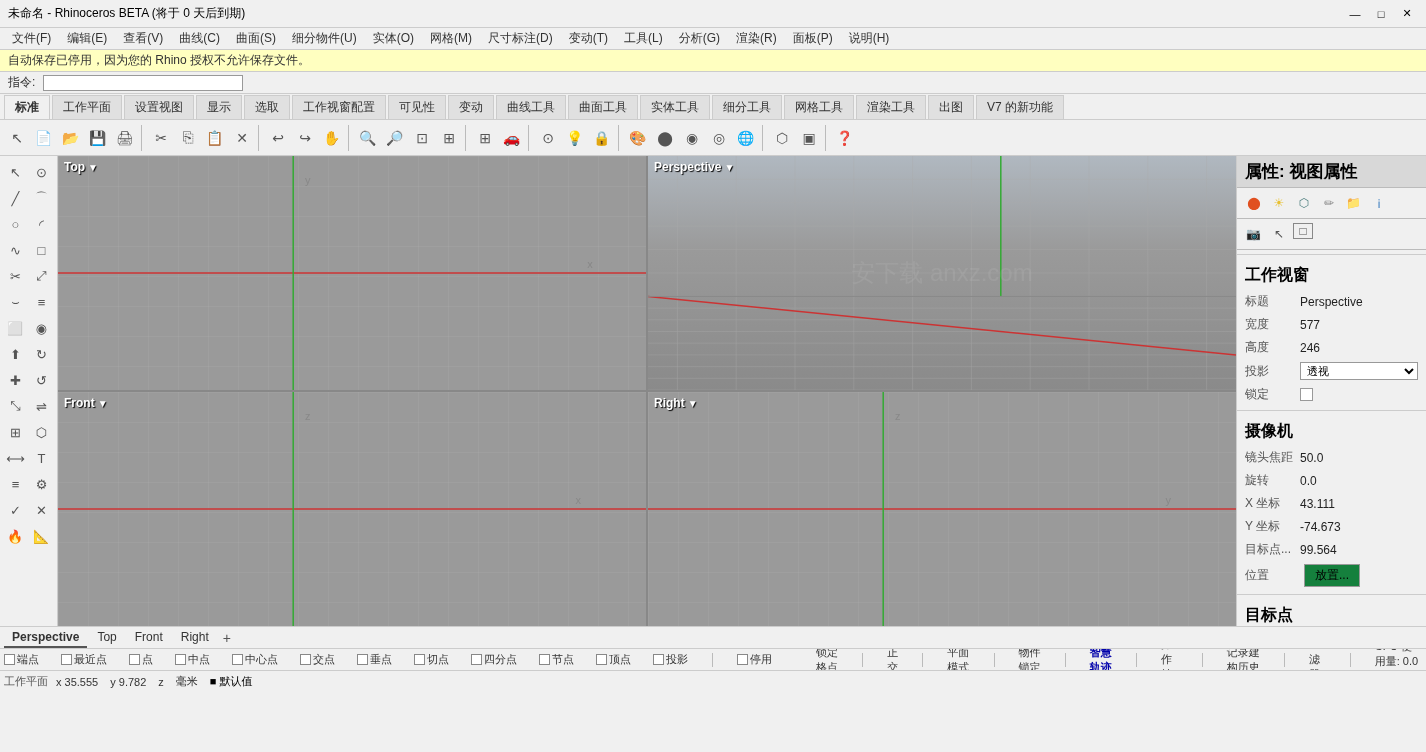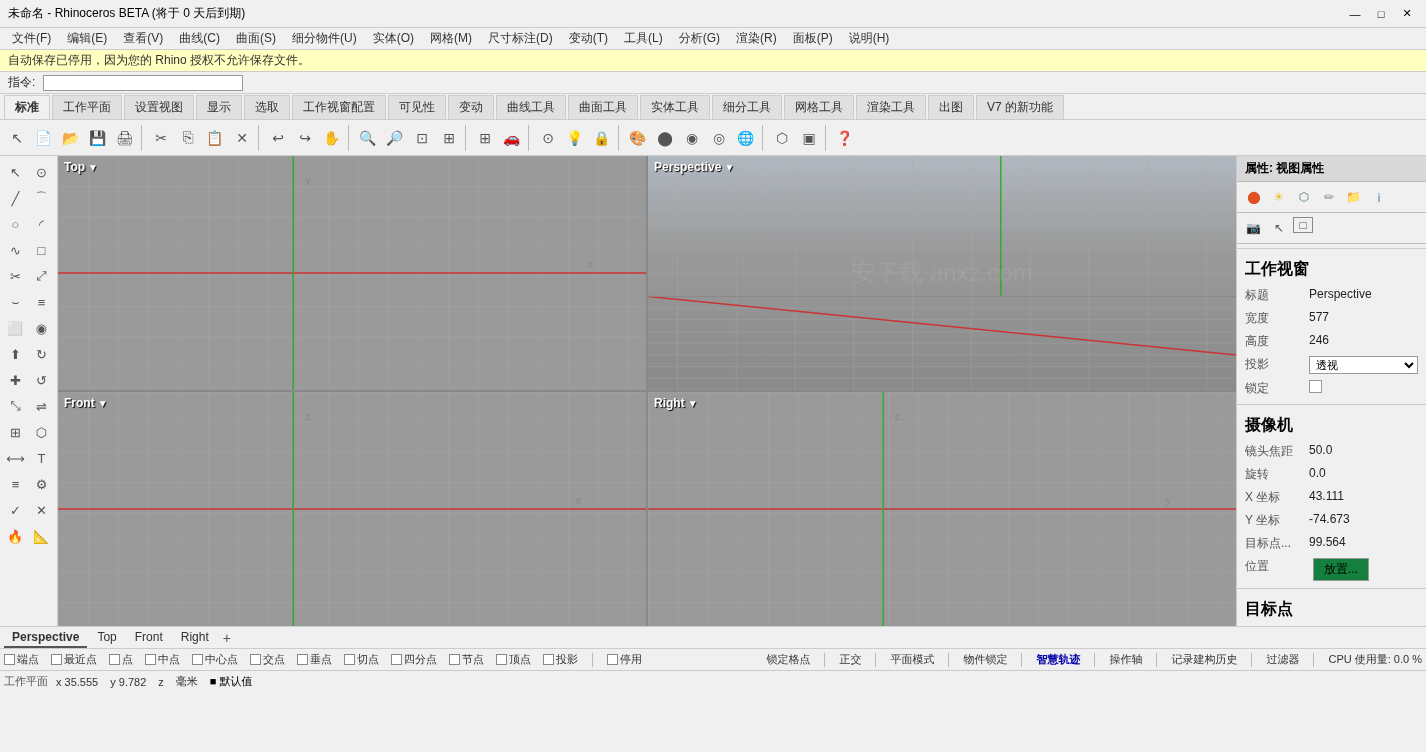--- a/index.html
+++ b/index.html
@@ -42,40 +42,40 @@
 
     
     #viewport-area { flex: 1; display: grid; grid-template-columns: 1fr 1fr; grid-template-rows: 1fr 1fr; background: #888; gap: 2px; }
 
     .viewport { background: #9a9a9a; position: relative; overflow: hidden; cursor: crosshair; }
     .viewport-label { position: absolute; top: 4px; left: 6px; font-size: 12px; color: #fff; font-weight: bold; display: flex; align-items: center; gap: 3px; z-index: 2; text-shadow: 1px 1px 1px #000; }
     .vp-arrow { font-size: 10px; cursor: pointer; }
 
     
     #right-panel { width: 190px; background: #f0f0f0; border-left: 1px solid #ccc; overflow-y: auto; font-size: 12px; }
-    #right-panel-title { background: #d8d8d8; padding: 4px 8px; font-size: 12px; font-weight: bold; border-bottom: 1px solid #bbb; }
+    #right-panel-title { background: #d8d8d8; padding: 4px 8px; font-size: 17px; font-weight: bold; border-bottom: 1px solid #bbb; }
     .rp-icons { display: flex; padding: 4px 6px; gap: 3px; border-bottom: 1px solid #bbb; flex-wrap: wrap; }
     .rp-icon { width: 22px; height: 22px; display: flex; align-items: center; justify-content: center; cursor: pointer; border: 1px solid transparent; font-size: 12px; color: #555; }
     .rp-section-title { font-weight: bold; padding: 6px 8px 4px 8px; font-size: 16px; }
-    .rp-row { display: flex; align-items: flex-start; padding: 3px 8px; gap: 9px; }
+    .rp-row { display: flex; align-items: center; padding: 3px 8px; gap: 0; }
     .rp-label { color: #555; width: 55px; flex-shrink: 0; font-size: 12px; }
     .rp-value { color: #222; font-size: 12px; flex: 1; }
     .rp-select { font-size: 11px; border: 1px solid #999; background: white; padding: 1px 2px; flex: 1; cursor: pointer; }
     .rp-checkbox { width: 13px; height: 13px; border: 1px solid #999; background: white; flex-shrink: 0; }
     .rp-divider { height: 1px; background: #ccc; margin: 4px 0; }
     .rp-btn { border: 1px solid #999; background: #15803d; padding: 2px 10px; cursor: pointer; font-size: 12px; margin-left: 4px; }
 
     
     #bottom-tabs { height: 22px; background: #f0f0f0; display: flex; align-items: center; padding: 0 4px; border-top: 1px solid #ccc; gap: 2px; }
     .bt-tab { padding: 2px 8px; font-size: 12px; cursor: pointer; color: #333; border-bottom: 2px solid transparent; }
     .bt-tab.active { border-bottom: 2px solid #555; font-weight: bold; }
     .bt-add { font-size: 14px; cursor: pointer; color: #555; padding: 0 4px; }
 
     
-    #status-bar { height: 22px; background: #f0f0f0; display: flex; align-items: center; padding: 0 4px; border-top: 1px solid #ccc; font-size: 11px; gap: 12px; overflow: hidden; }
+    #status-bar { height: 22px; background: #f0f0f0; display: flex; align-items: center; padding: 0 4px; border-top: 1px solid #ccc; font-size: 11px; gap: 22px; overflow: hidden; }
     .status-item { display: flex; align-items: center; gap: 2px; white-space: nowrap; }
     .status-check { width: 11px; height: 11px; border: 1px solid #888; background: white; flex-shrink: 0; cursor: pointer; }
     .status-text { color: #333; cursor: pointer; }
     .status-sep { height: 14px; border-left: 1px solid #bbb; margin: 0 2px; }
     .status-highlight { color: #00a; font-weight: bold; cursor: pointer; }
 
     
     #coord-bar { height: 22px; background: #f0f0f0; display: flex; align-items: center; padding: 0 4px; border-top: 1px solid #ccc; font-size: 11px; gap: 8px; }
     .coord-label { color: #555; }
     .coord-val { color: #333; margin-right: 4px; }

